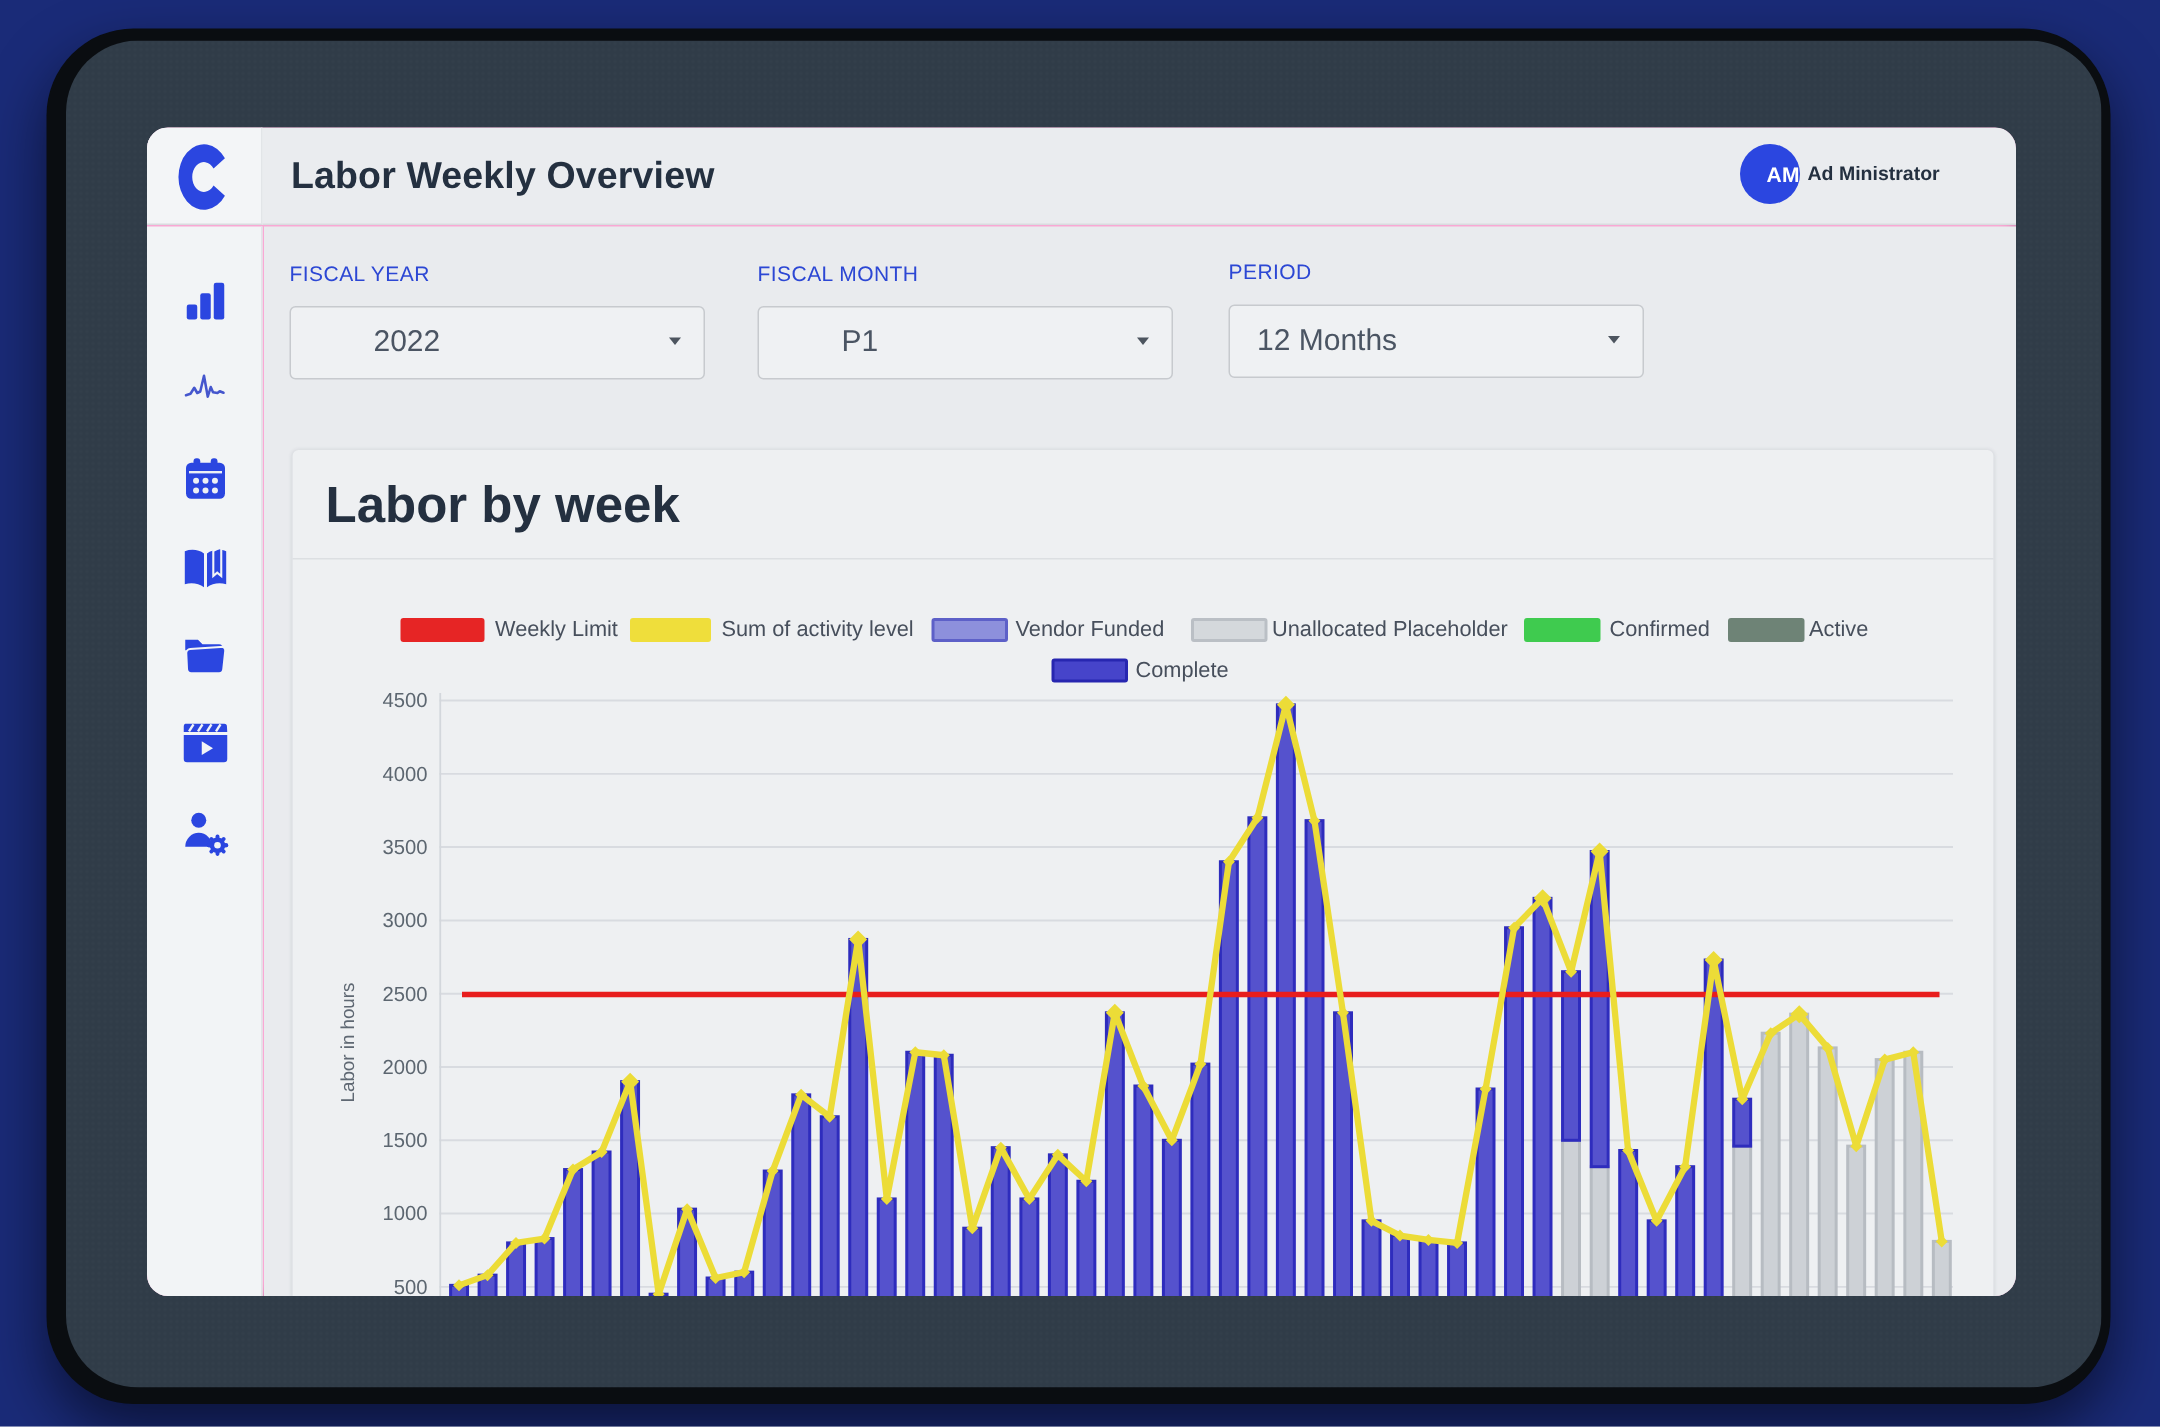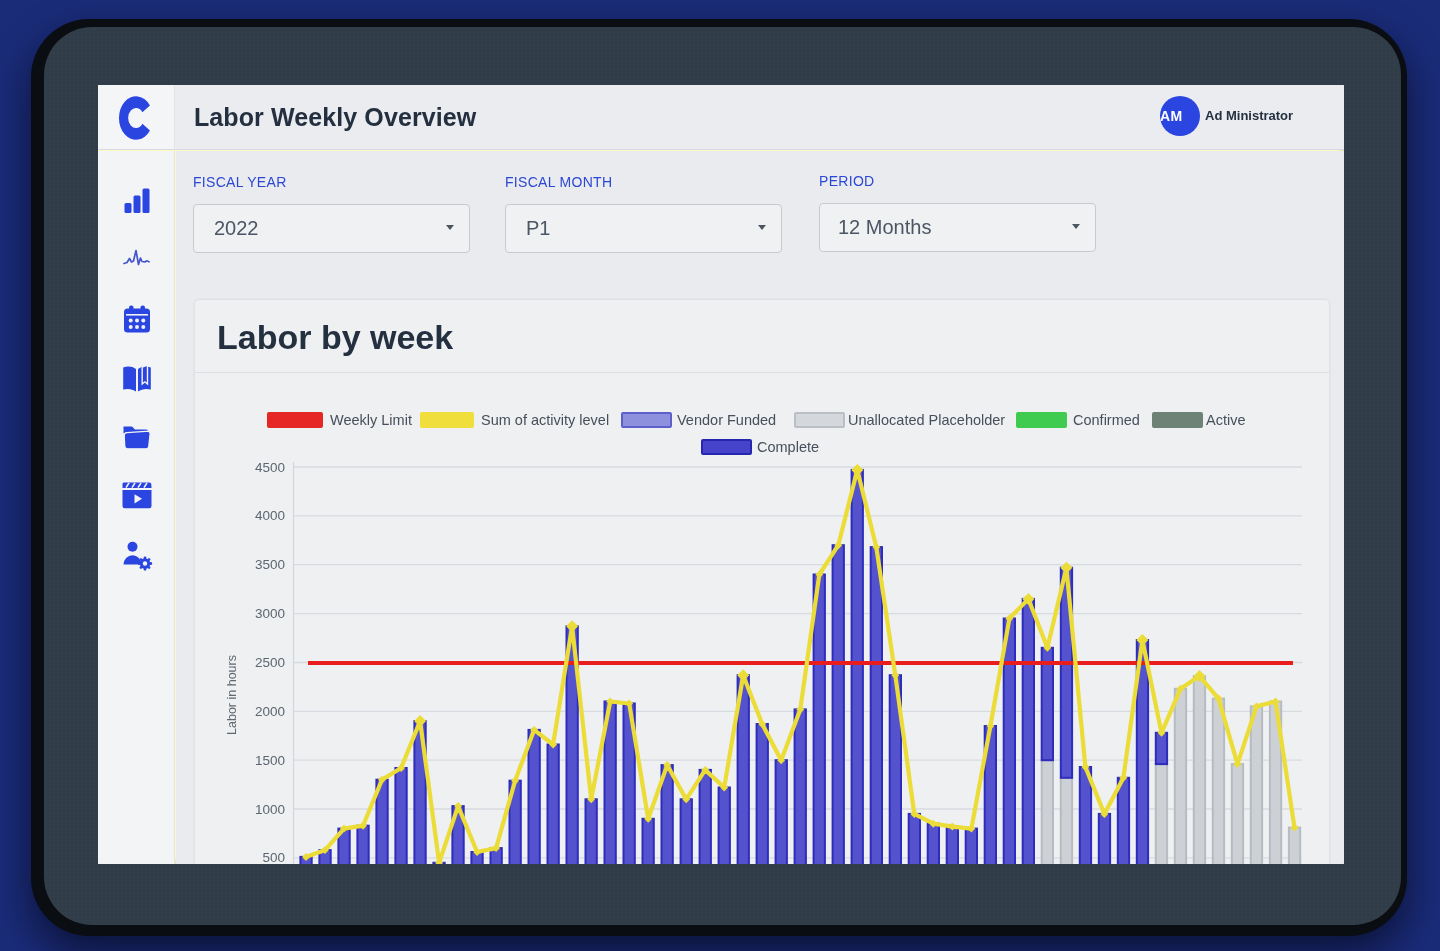--- a/index.html
+++ b/index.html
@@ -1,32 +1,32 @@
 <!DOCTYPE html>
 <html><head>
 <meta charset="utf-8">
 <style>
 *{margin:0;padding:0;box-sizing:border-box}
 html,body{width:1440px;height:951px}
 body{background:#1a2b78;font-family:"Liberation Sans",sans-serif;position:relative;overflow:hidden}
 .frame{position:absolute;left:31px;top:19px;width:1376px;height:917px;background:#0a0d11;border-radius:58px;box-shadow:0 18px 38px rgba(0,0,8,.55)}
 .bezel{position:absolute;left:13px;top:8px;right:6px;bottom:11px;background:#303c48;border-radius:48px;background-image:radial-gradient(rgba(255,255,255,.014) 1px, transparent 1.1px);background-size:4px 4px}
-.screen{position:absolute;left:98px;top:85px;width:1246px;height:779px;background:#fef9c3;overflow:hidden;border-radius:1px;box-shadow:inset -5px -4px 10px -4px rgba(30,40,60,.25)}
+.screen{position:absolute;left:98px;top:85px;width:1246px;height:779px;background:#f9a8d4;overflow:hidden;border-radius:14px;box-shadow:inset -5px -4px 10px -4px rgba(30,40,60,.25)}
 .topbar{position:absolute;left:0;top:0;width:1246px;height:65px;background:#eaecef;border-bottom:1px solid #d9dcdf}
 .logocell{position:absolute;left:0;top:0;width:77px;height:65px;background:#f3f5f7;border-right:1px solid #e2e5e8;border-bottom:1px solid #d9dcdf}
 .logocell svg{position:absolute;left:20px;top:10px}
 .apptitle{position:absolute;left:96px;top:0;height:65px;line-height:64px;font-size:25px;font-weight:bold;color:#243040;letter-spacing:.1px}
-.avatar{position:absolute;left:1062px;top:11px;width:40px;height:40px;border-radius:50%;background:#2b46e0;color:#fff;font-size:14px;font-weight:bold;text-align:left;line-height:40px;letter-spacing:.3px}
+.avatar{position:absolute;left:1062px;top:11px;width:40px;height:40px;border-radius:50%;background:#2b46e0;color:#fff;font-size:14px;font-weight:bold;text-align:right;line-height:40px;letter-spacing:.3px}
 .uname{position:absolute;left:1107px;top:0;height:65px;line-height:62px;font-size:13px;font-weight:bold;color:#243040}
 .sidebar{position:absolute;left:0;top:66px;width:77px;height:713px;background:#f2f4f6;border-right:1px solid #e2e5e8}
 .sic{position:absolute;left:0;width:77px;text-align:center}
 .content{position:absolute;left:78px;top:66px;width:1168px;height:713px;background:#e9ebee}
 .flabel{position:absolute;font-size:14px;font-weight:normal;color:#2c47d4;letter-spacing:.3px}
 .sel{position:absolute;width:277px;height:49px;background:#eff1f3;border:1px solid #c7cace;border-radius:4px;font-size:20px;color:#4b5563;line-height:47px}
-.sel .tx{margin-left:20px}
+.sel .tx{margin-left:55px}
 .sel .arr{position:absolute;right:15px;top:20px;width:0;height:0;border-left:4.5px solid transparent;border-right:4.5px solid transparent;border-top:5.5px solid #4d555f}
 .card{position:absolute;left:97px;top:215px;width:1134px;height:700px;background:#eef0f2;border-radius:4px;box-shadow:0 0 3px rgba(50,60,80,.14)}
 .cardhead{position:absolute;left:0;top:0;width:1134px;height:73px;border-bottom:1px solid #dcdfe2}
 .cardtitle{position:absolute;left:22px;top:18px;font-size:34px;font-weight:bold;color:#243040}
 .sw{position:absolute;width:51px;height:16px;border-radius:2px}
 .lt{position:absolute;font-size:14.5px;color:#474f5c;line-height:16px}
 </style>
 </head>
 <body>
 <div class="frame">

